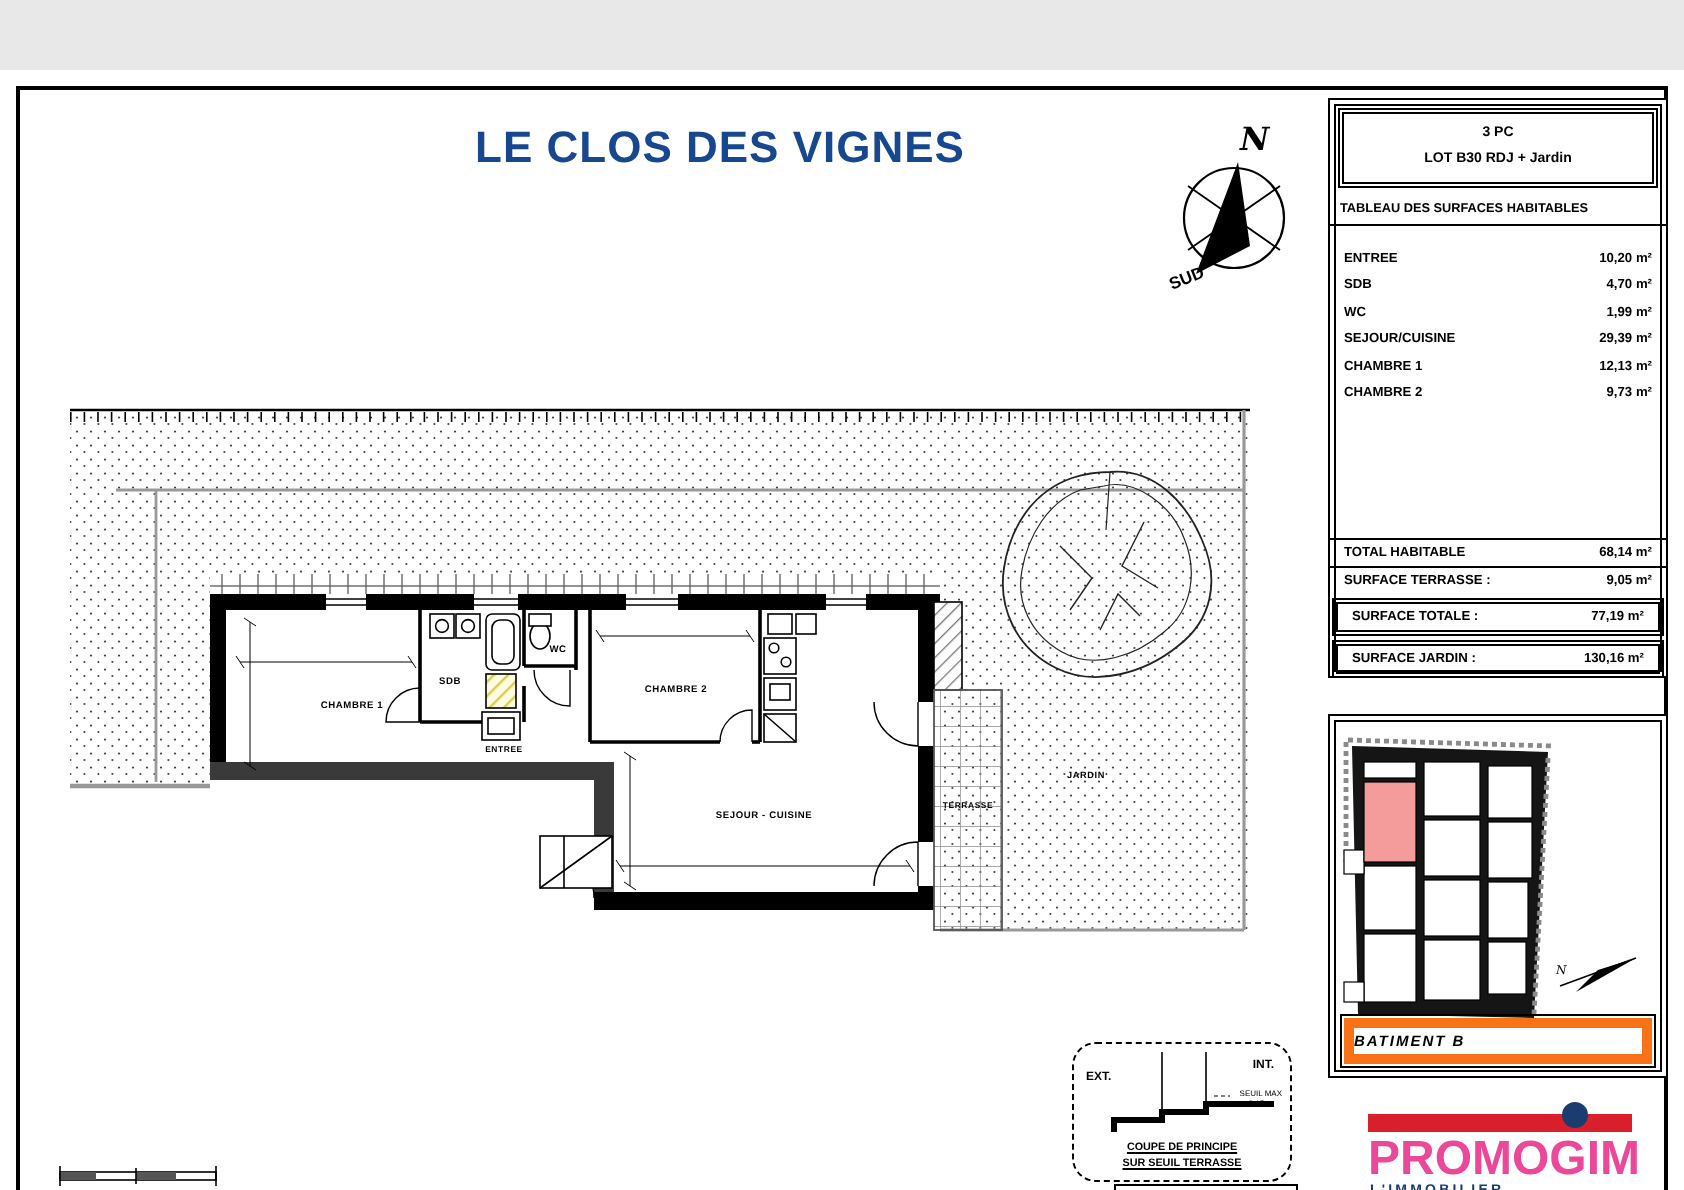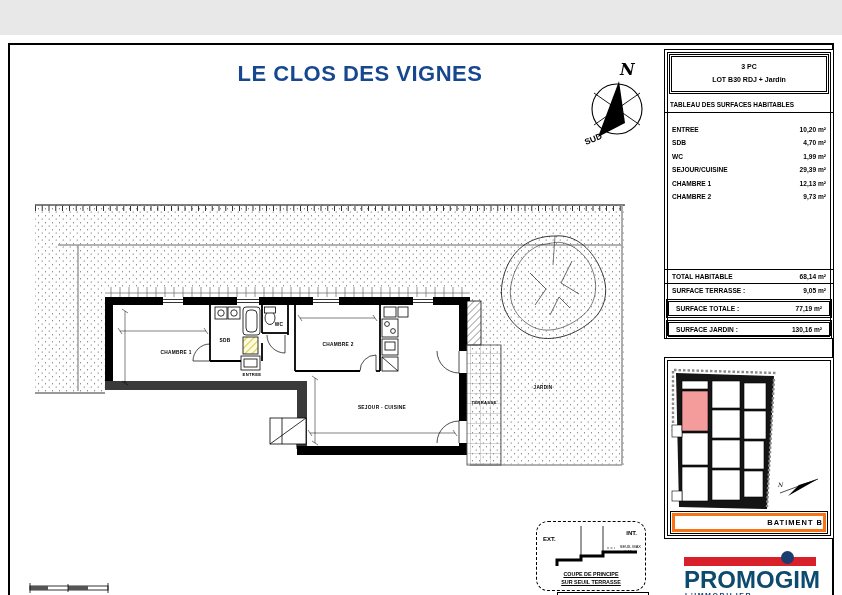--- a/index.html
+++ b/index.html
@@ -17,26 +17,26 @@
   .tbl-title{font-size:6.4px;font-weight:bold;padding:5px 5px 4px 5px;border-bottom:1px solid #000;margin:2px 0 0 0;}
   .srow{display:flex;justify-content:space-between;padding:0 7px;font-size:6.6px;font-weight:bold;line-height:13.5px;}
   .srow .val{text-align:right;}
   .rows-wrap{padding-top:10px;height:118px;}
   .totals{position:absolute;left:0;right:0;bottom:2px;}
   .trow{display:flex;justify-content:space-between;padding:3px 7px;font-size:6.6px;font-weight:bold;border-top:1px solid #000;}
   .trow-box{border:1px solid #000;margin:2px 1px 1px 1px;padding:1px;}
   .trow-box .trow{border:1px solid #000;border-top:1px solid #000;margin:0;}
   #site-panel{left:664px;top:322px;width:168px;height:180px;}
   .batiment-caption{position:absolute;left:5px;right:5px;bottom:4px;border:1px solid #000;padding:1px;}
-  .batiment-caption-in{border:3px solid #f97316;text-align:right;font-size:7.5px;font-weight:bold;letter-spacing:1px;padding:2px 0;}
+  .batiment-caption-in{border:5px solid #f97316;text-align:left;font-size:7.5px;font-weight:bold;letter-spacing:1px;padding:2px 0;font-style:italic;}
   
   .logo{position:absolute;left:684px;top:514px;width:132px;height:54px;}
   .logo-bar{position:absolute;left:0;top:8px;width:132px;height:9px;background:#d81f2a;}
   .logo-dot{position:absolute;left:97px;top:2px;width:13px;height:13px;border-radius:50%;background:#1b3c6e;}
-  .logo-name{position:absolute;left:0;top:17px;width:132px;font-size:24px;font-weight:bold;color:#0c4a6e;letter-spacing:0px;font-family:"Liberation Sans",sans-serif;}
+  .logo-name{position:absolute;left:0;top:17px;width:132px;font-size:24px;font-weight:bold;color:#ec4899;letter-spacing:0px;font-family:"Liberation Sans",sans-serif;}
   .logo-tag{position:absolute;left:1px;top:43px;width:132px;font-size:7px;font-weight:bold;color:#1b3c6e;letter-spacing:1.6px;}
   
   .nota{position:absolute;left:36px;top:565px;width:525px;font-size:6.3px;}
   .nota b{font-weight:bold;}
   .edition{position:absolute;left:557px;top:557px;width:90px;height:13px;border:1px solid #000;
            text-align:center;font-size:7px;line-height:13px;}
   
   .coupe{position:absolute;left:536px;top:486px;width:108px;height:68px;border:1.3px dashed #000;border-radius:12px;}
   .coupe .ext{position:absolute;left:6px;top:14px;font-size:6px;font-weight:bold;}
   .coupe .int{position:absolute;right:8px;top:8px;font-size:6px;font-weight:bold;}

